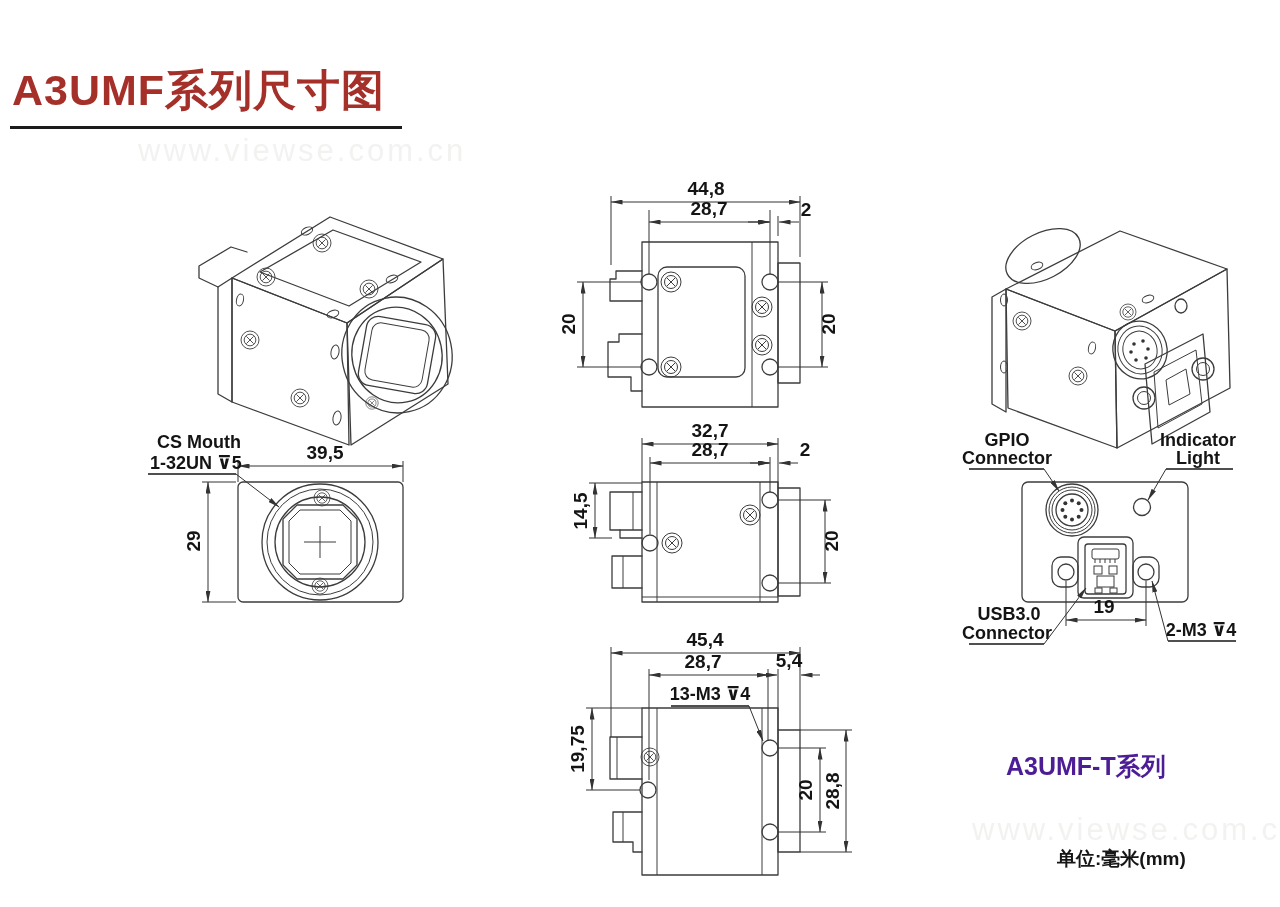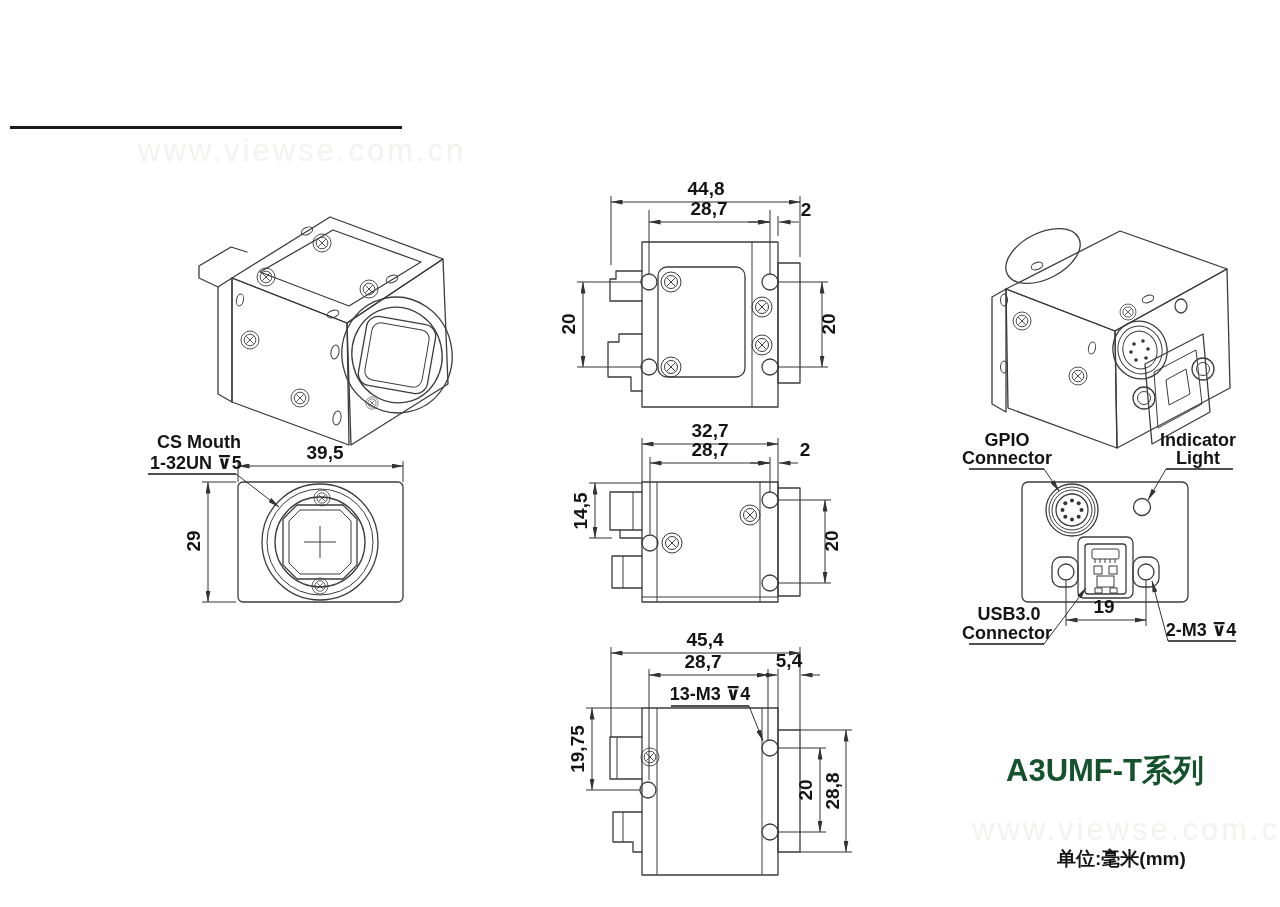--- a/index.html
+++ b/index.html
@@ -4,36 +4,37 @@
 <style>
   html,body{margin:0;padding:0;background:#fff;}
   .page{position:relative;width:1280px;height:907px;background:#ffffff;overflow:hidden;
         font-family:"Liberation Sans","DejaVu Sans",sans-serif;}
   .title{position:absolute;left:12px;top:62px;font-size:43px;font-weight:700;
          color:#a5302a;letter-spacing:1px;white-space:nowrap;}
   .title-rule{position:absolute;left:10px;top:126px;width:392px;height:3px;background:#1b1b1b;}
   .watermark{position:absolute;color:#f2f2f0;font-size:31px;letter-spacing:3px;white-space:nowrap;}
   .wm-top{left:138px;top:133px;}
   .wm-bottom{left:972px;top:812px;}
-  .series{position:absolute;left:1006px;top:750px;font-size:31px;font-weight:700;color:#14532d;white-space:nowrap;}
+  .series{position:absolute;left:1006px;top:750px;font-size:25px;font-weight:700;color:#4c1d95;white-space:nowrap;}
   .unit{position:absolute;left:1057px;top:846px;font-size:19px;font-weight:600;color:#161616;white-space:nowrap;}
   svg{position:absolute;left:0;top:0;}
   .obj{stroke:#3c3c3c;stroke-width:1.3;fill:none;stroke-linejoin:round;stroke-linecap:round;}
   .thin{stroke:#3c3c3c;stroke-width:1;fill:none;}
   .dim{stroke:#333;stroke-width:1;fill:none;}
   .ul{stroke:#161616;stroke-width:1.5;fill:none;}
   text.d{font:bold 19px "Liberation Sans","DejaVu Sans",sans-serif;fill:#141414;}
   text.lbl{font:bold 18px "Liberation Sans","DejaVu Sans",sans-serif;fill:#141414;}
   .pin{fill:#333;stroke:none;}
 </style>
 </head>
 <body>
 
 <div class="page">
 
+  <div class="title">A3UMF系列尺寸图</div>
   <div class="title-rule"></div>
   <div class="watermark wm-top">www.viewse.com.cn</div>
   <div class="watermark wm-bottom">www.viewse.com.cn</div>
   <div class="series">A3UMF-T系列</div>
   <div class="unit">单位:毫米(mm)</div>
 
   <svg width="1280" height="907" viewBox="0 0 1280 907">
     <defs>
       <marker id="ar" viewBox="0 0 12 5" refX="11.5" refY="2.5" markerWidth="12" markerHeight="5" orient="auto-start-reverse" markerUnits="userSpaceOnUse">
         <path d="M0,0 L12,2.5 L0,5 Z" fill="#333"></path>

